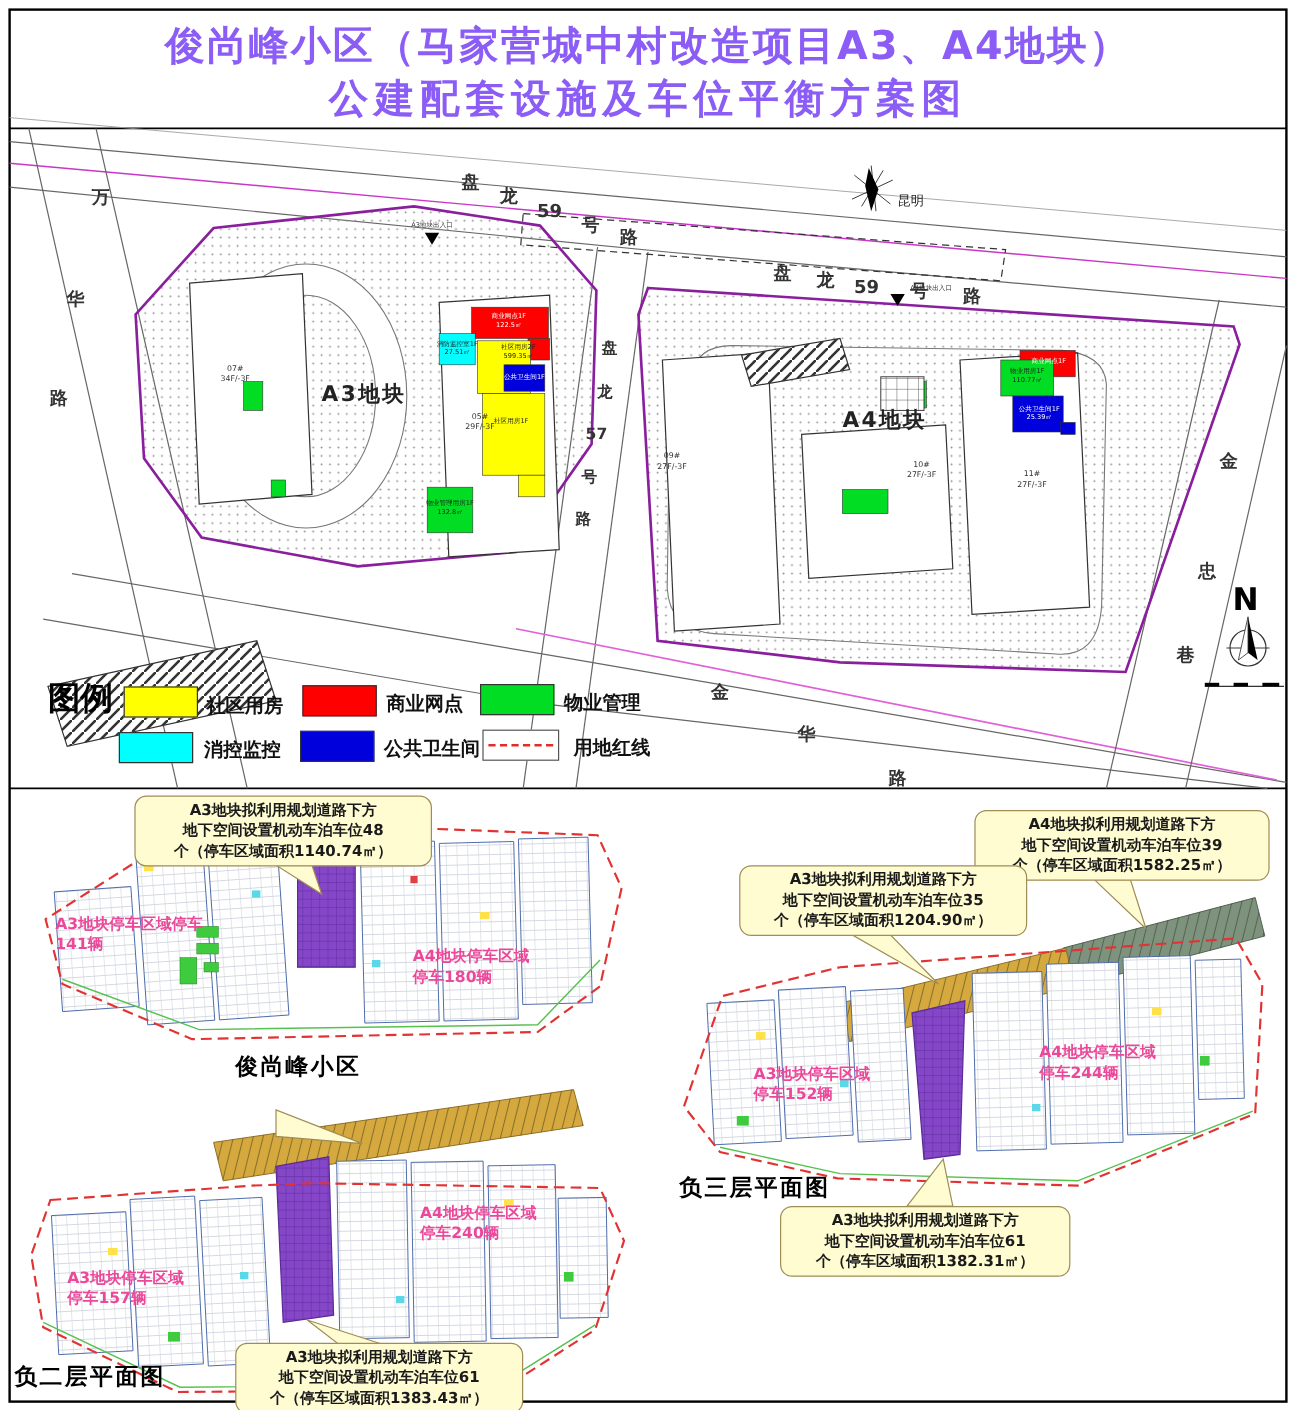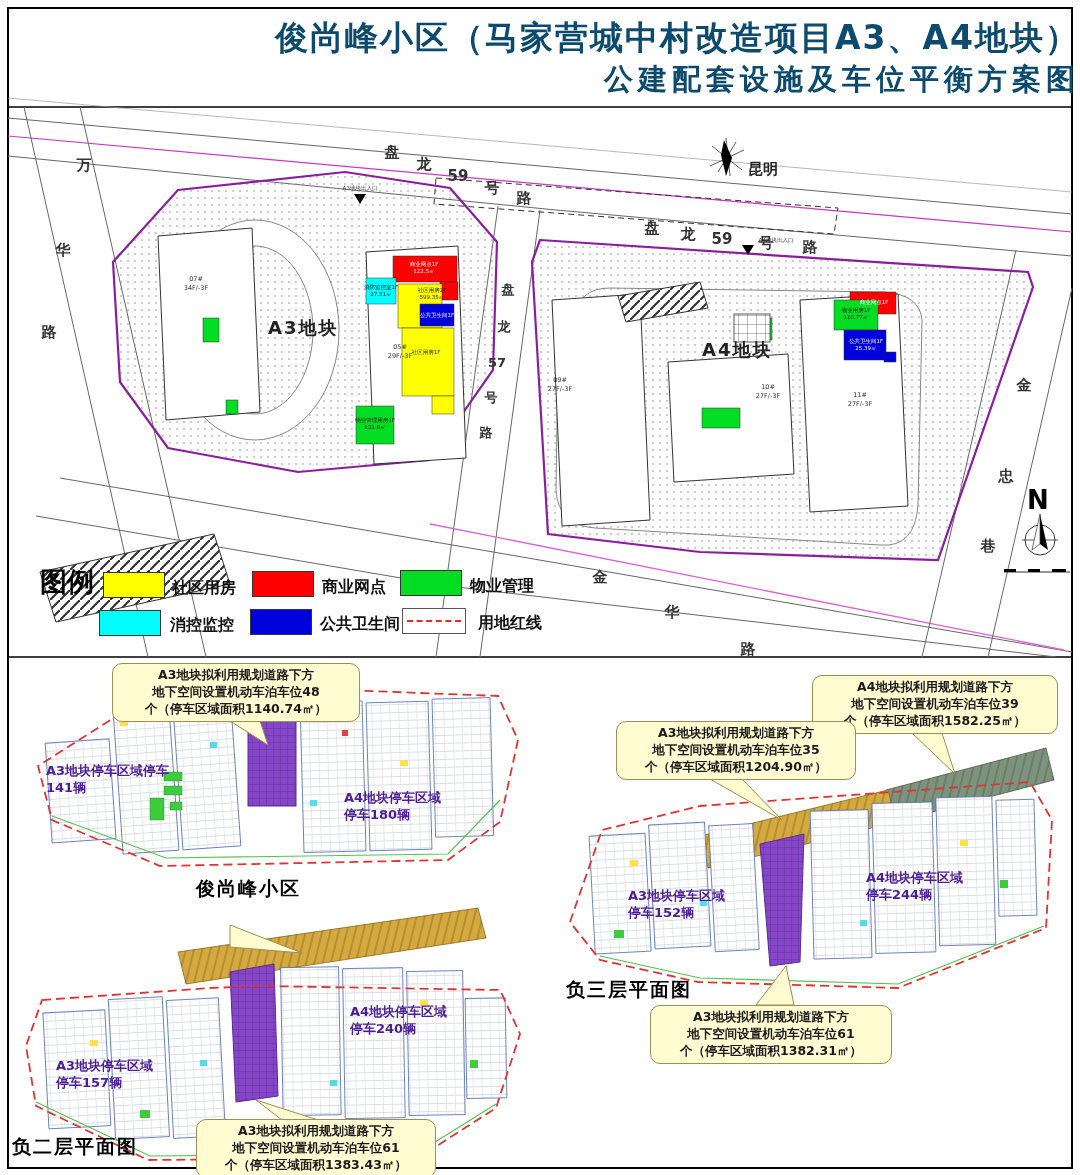--- a/index.html
+++ b/index.html
@@ -1,45 +1,45 @@
 <!DOCTYPE html>
 <html><head>
 <meta charset="utf-8">
 <style>
   html,body{margin:0;padding:0;background:#e8e8e8;}
   .page{position:relative;width:1080px;height:1175px;background:#fff;
         font-family:"DejaVu Sans",sans-serif;overflow:hidden;margin:0 auto;}
   .bg{position:absolute;left:0;top:0;}
-  .title{position:absolute;width:100%;text-align:right;font-weight:bold;color:#0c4a6e;}
+  .title{position:absolute;width:100%;text-align:center;font-weight:bold;color:#8b5cf6;}
   #t1{top:16px;font-size:33px;letter-spacing:2px;}
-  #t2{top:60px;font-size:29px;letter-spacing:5px;}
+  #t2{top:60px;font-size:33px;letter-spacing:5px;}
   .rc{position:absolute;transform:translate(-50%,-50%);font-size:15px;font-weight:bold;color:#333;}
   .rc.sm{font-size:13px;}
   .plot-lbl{position:absolute;font-size:18px;font-weight:bold;color:#222;letter-spacing:2px;}
   .bldg{position:absolute;font-size:6.5px;color:#333;white-space:pre-line;text-align:center;
         transform:translate(-50%,-50%);line-height:1.4;}
   .fac{position:absolute;font-size:5.5px;color:#222;white-space:pre-line;text-align:center;
        transform:translate(-50%,-50%);line-height:1.25;}
   .fac.wh{color:#fff;}
   .ent{position:absolute;font-size:5.5px;color:#333;transform:translate(-50%,-50%);white-space:nowrap;}
   .legend-title{position:absolute;left:20px;top:564px;font-size:27px;font-weight:bold;color:#000;margin-left:20px;}
   .sw{position:absolute;width:62px;height:26px;border:1px solid #333;box-sizing:border-box;}
   .sw.c-yellow{background:#ffff00;} .sw.c-red{background:#ff0000;} .sw.c-green{background:#00dd22;}
   .sw.c-cyan{background:#00ffff;} .sw.c-blue{background:#0000dd;}
   .lg-lbl{position:absolute;font-size:16px;font-weight:bold;color:#111;}
   .dashedbox{position:absolute;width:64px;height:26px;border:1px solid #555;background:#fff;
              display:flex;align-items:center;justify-content:center;box-sizing:border-box;}
   .dashedbox .dl{width:54px;border-top:2.5px dashed #e32d2d;}
   .ptitle{position:absolute;font-size:19px;font-weight:bold;color:#000;letter-spacing:2px;}
-  .area-lbl{position:absolute;font-size:13px;font-weight:bold;color:#4c1d95;white-space:pre-line;line-height:1.3;}
+  .area-lbl{position:absolute;font-size:13px;font-weight:bold;color:#ec4899;white-space:pre-line;line-height:1.3;}
   .callout{position:absolute;background:#fffcd2;border:1.5px solid #a08c54;border-radius:10px;
            padding:3px 5px;font-size:12.5px;font-weight:bold;color:#1a1a1a;text-align:center;
            white-space:pre-line;line-height:1.35;box-sizing:border-box;}
   .north-n{position:absolute;font-size:26px;font-weight:bold;color:#000;transform:translate(-50%,-50%);}
-  .city{position:absolute;font-size:15px;font-weight:bold;color:#222;}
+  .city{position:absolute;font-size:11px;font-weight:normal;color:#222;}
 </style>
 </head>
 <body>
 
 <div class="page">
 
   <svg class="bg" width="1080" height="1175" viewBox="0 0 1080 1175">
     <defs>
       <pattern id="dots" width="7" height="7" patternUnits="userSpaceOnUse">
         <circle cx="2" cy="2" r="0.8" fill="#8f8f8f"></circle>
@@ -300,21 +300,21 @@
 
   <span class="rc" style="left:1024px;top:385px">金</span>
   <span class="rc" style="left:1006px;top:476px">忠</span>
   <span class="rc" style="left:988px;top:546px">巷</span>
 
   <div class="plot-lbl" style="left:268px;top:316px">A3地块</div>
   <div class="plot-lbl" style="left:702px;top:338px">A4地块</div>
   <div class="north-n" style="left:1038px;top:500px">N</div>
   <div class="city" style="left:748px;top:160px">昆明</div>
 
-  <div class="bldg" style="left:196px;top:284px">07#
+  <div class="bldg" style="left:196px;top:312px">07#
 34F/-3F</div>
   <div class="bldg" style="left:400px;top:352px">05#
 29F/-3F</div>
   <div class="bldg" style="left:560px;top:385px">09#
 27F/-3F</div>
   <div class="bldg" style="left:768px;top:392px">10#
 27F/-3F</div>
   <div class="bldg" style="left:860px;top:400px">11#
 27F/-3F</div>
 

